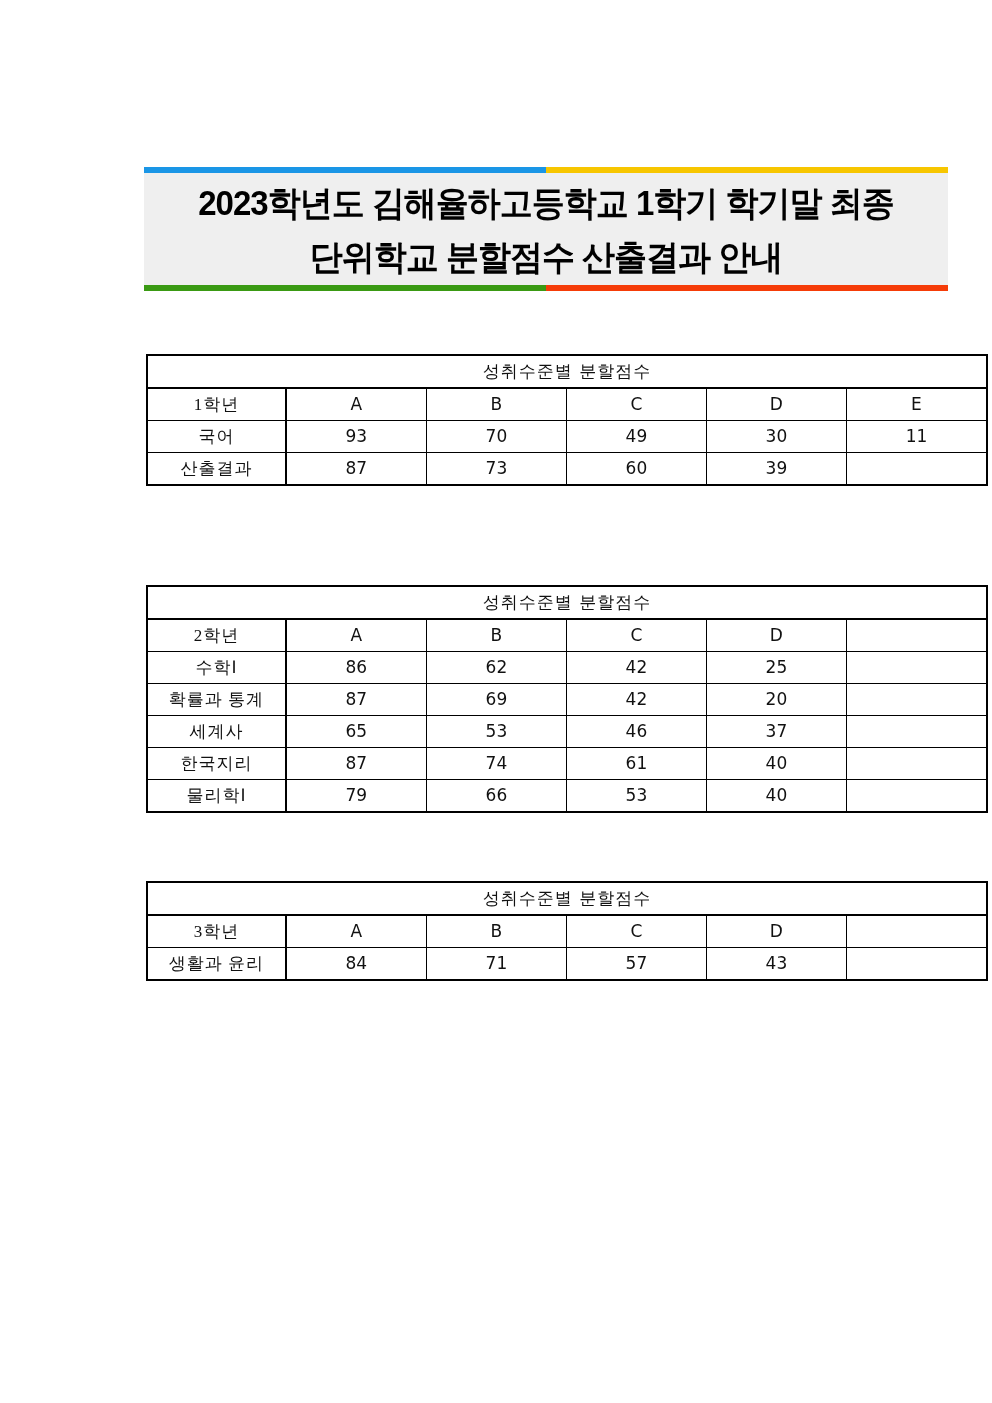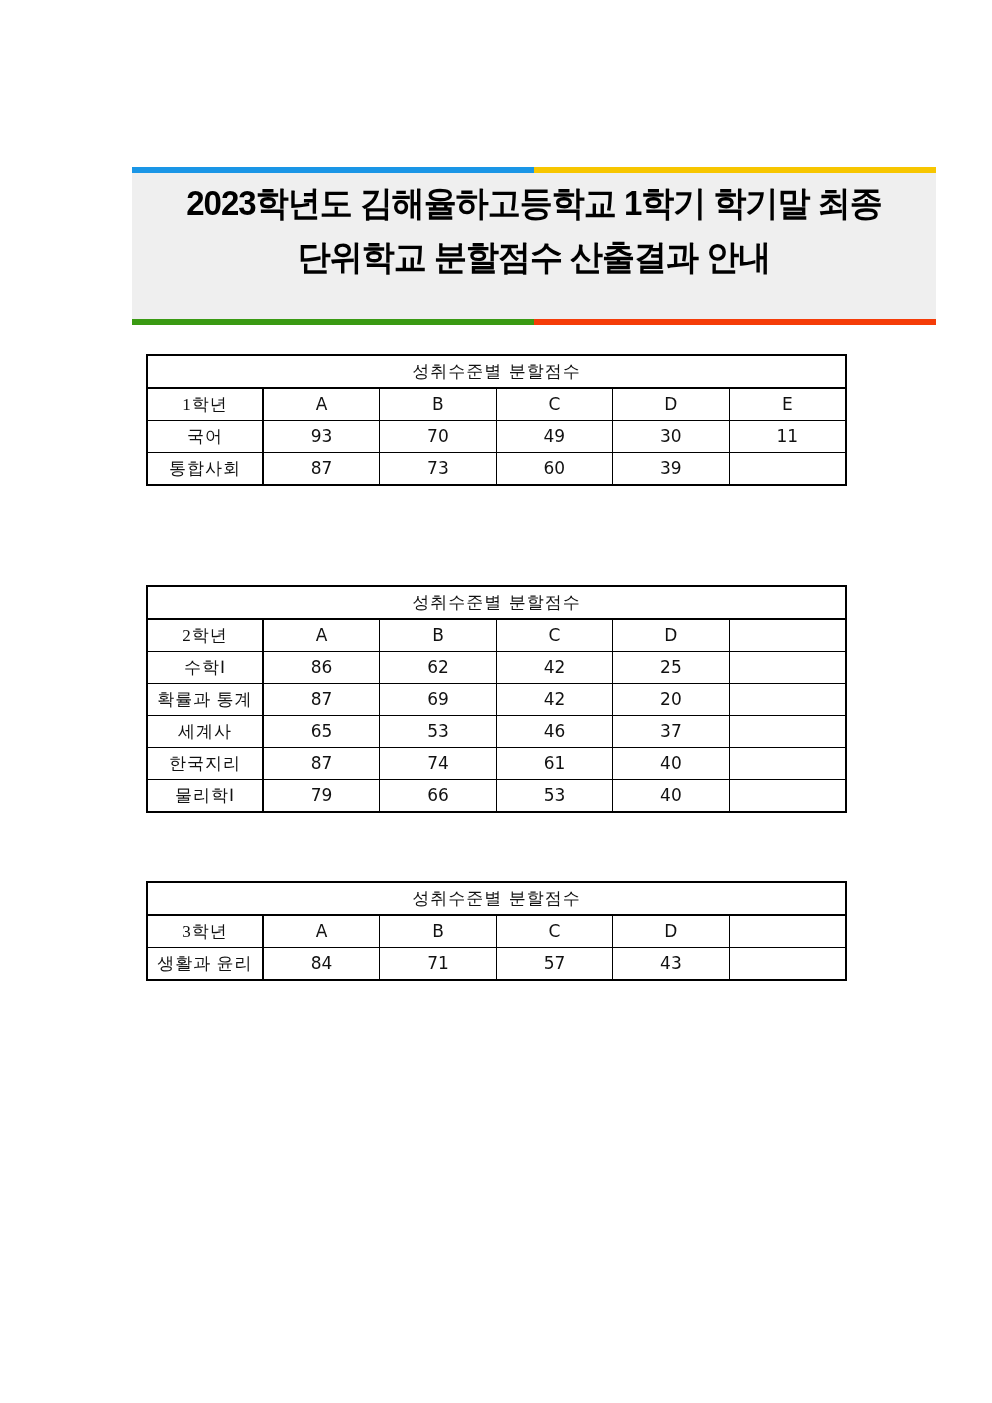--- a/index.html
+++ b/index.html
@@ -2,40 +2,40 @@
 <html><head>
 <meta charset="utf-8">
 <style>
   html, body { margin: 0; padding: 0; background: #ffffff; }
   body {
     width: 992px; height: 1403px; position: relative; overflow: hidden;
     font-family: "DejaVu Sans", "Liberation Sans", sans-serif;
     color: #111;
   }
   .title-banner {
-    position: absolute; left: 132px; top: 167px; width: 804px; height: 158px;
+    position: absolute; left: 144px; top: 167px; width: 804px; height: 124px;
     background: #efefef;
   }
   .bar { position: absolute; height: 6px; width: 402px; }
   .bar.tl { left: 0; top: 0; }
   .bar.tr { left: 402px; top: 0; }
   .bar.bl { left: 0; bottom: 0; }
   .bar.br { left: 402px; bottom: 0; }
   .title-text {
     position: absolute; left: 0; right: 0; top: 12px;
     text-align: center;
     font-family: "Liberation Sans", "DejaVu Sans", sans-serif;
     font-weight: bold; font-size: 33px; line-height: 51px;
     letter-spacing: -1px; color: #000;
     transform: scaleY(1.05);
   }
   .title-line { display: block; }
 
   table.score {
-    position: absolute; left: 146px; width: 701px;
+    position: absolute; left: 146px; width: 842px;
     border-collapse: collapse;
     border: 2px solid #000;
     font-size: 17px;
   }
   table.score td {
     border: 1px solid #000;
     text-align: center;
     height: 31px; padding: 0;
     line-height: 31px;
     white-space: nowrap;
@@ -80,21 +80,21 @@
       </tr>
       <tr>
         <td class="first">국어</td>
         <td class="col">93</td>
         <td class="col">70</td>
         <td class="col">49</td>
         <td class="col">30</td>
         <td class="col">11</td>
       </tr>
       <tr>
-        <td class="first">통합사회</td>
+        <td class="first">산출결과</td>
         <td class="col">87</td>
         <td class="col">73</td>
         <td class="col">60</td>
         <td class="col">39</td>
         <td class="col"></td>
       </tr>
     </tbody>
   </table>
 <table class="score" id="t2">
     <tbody>

